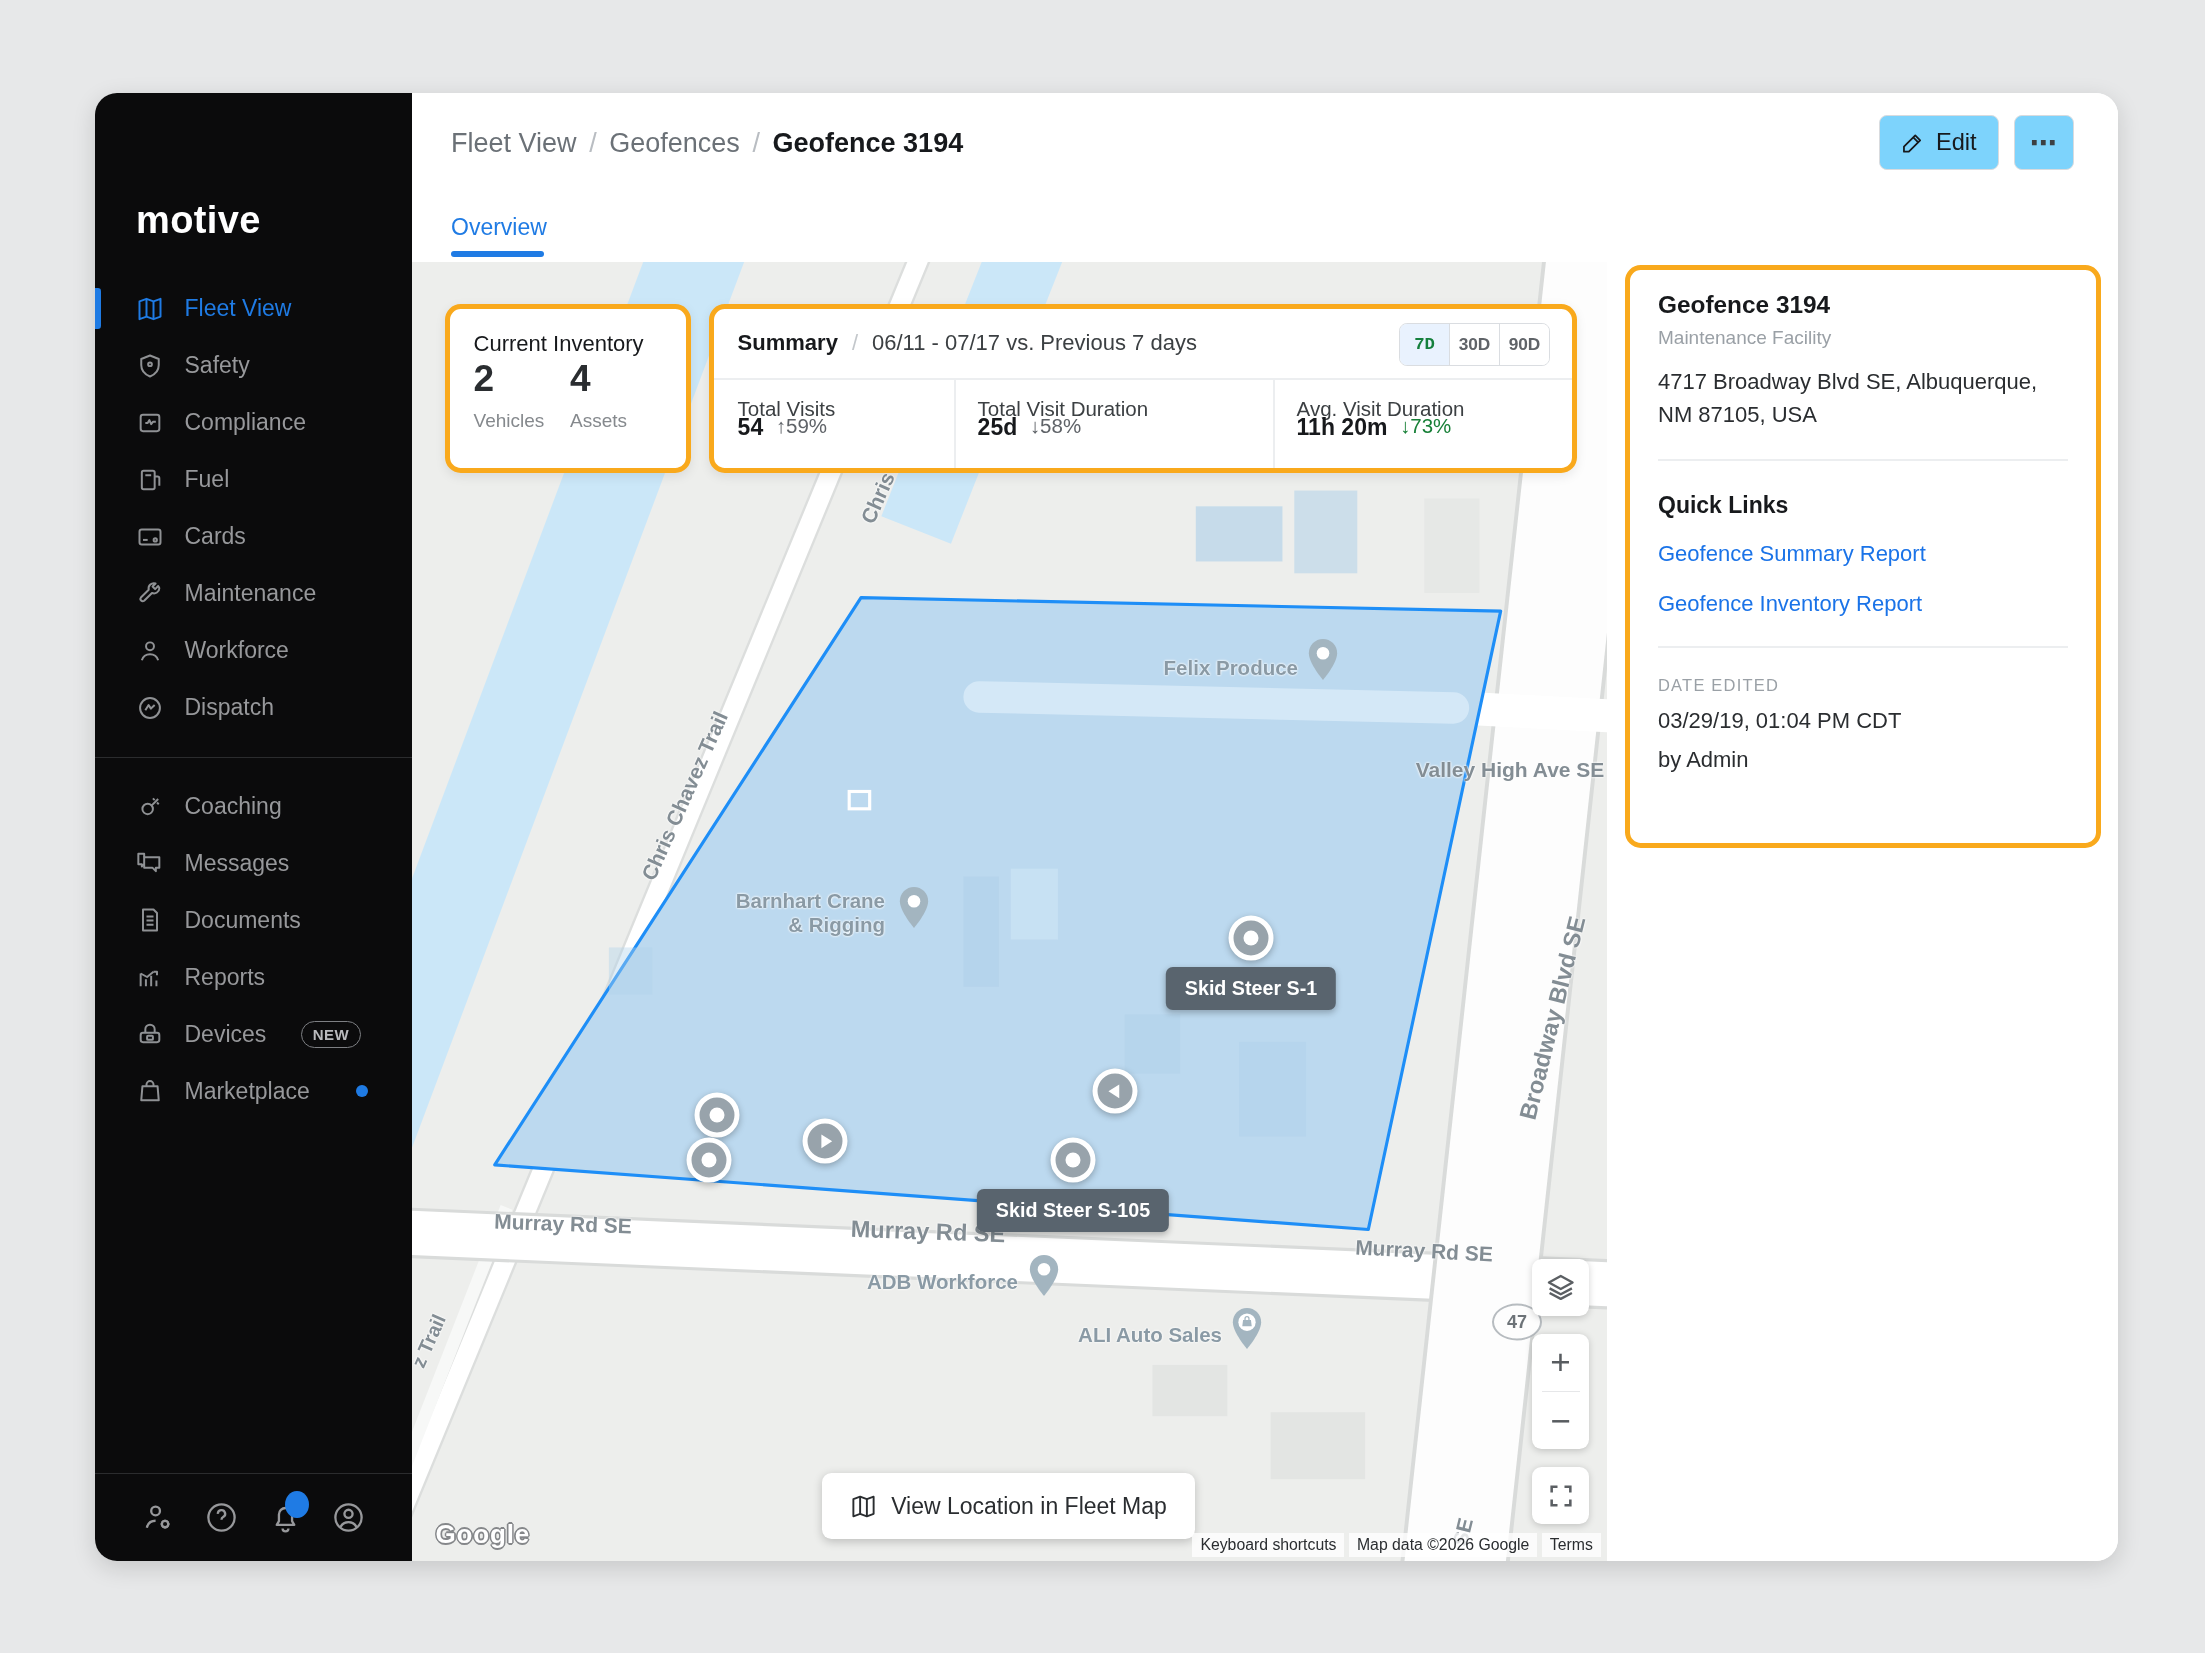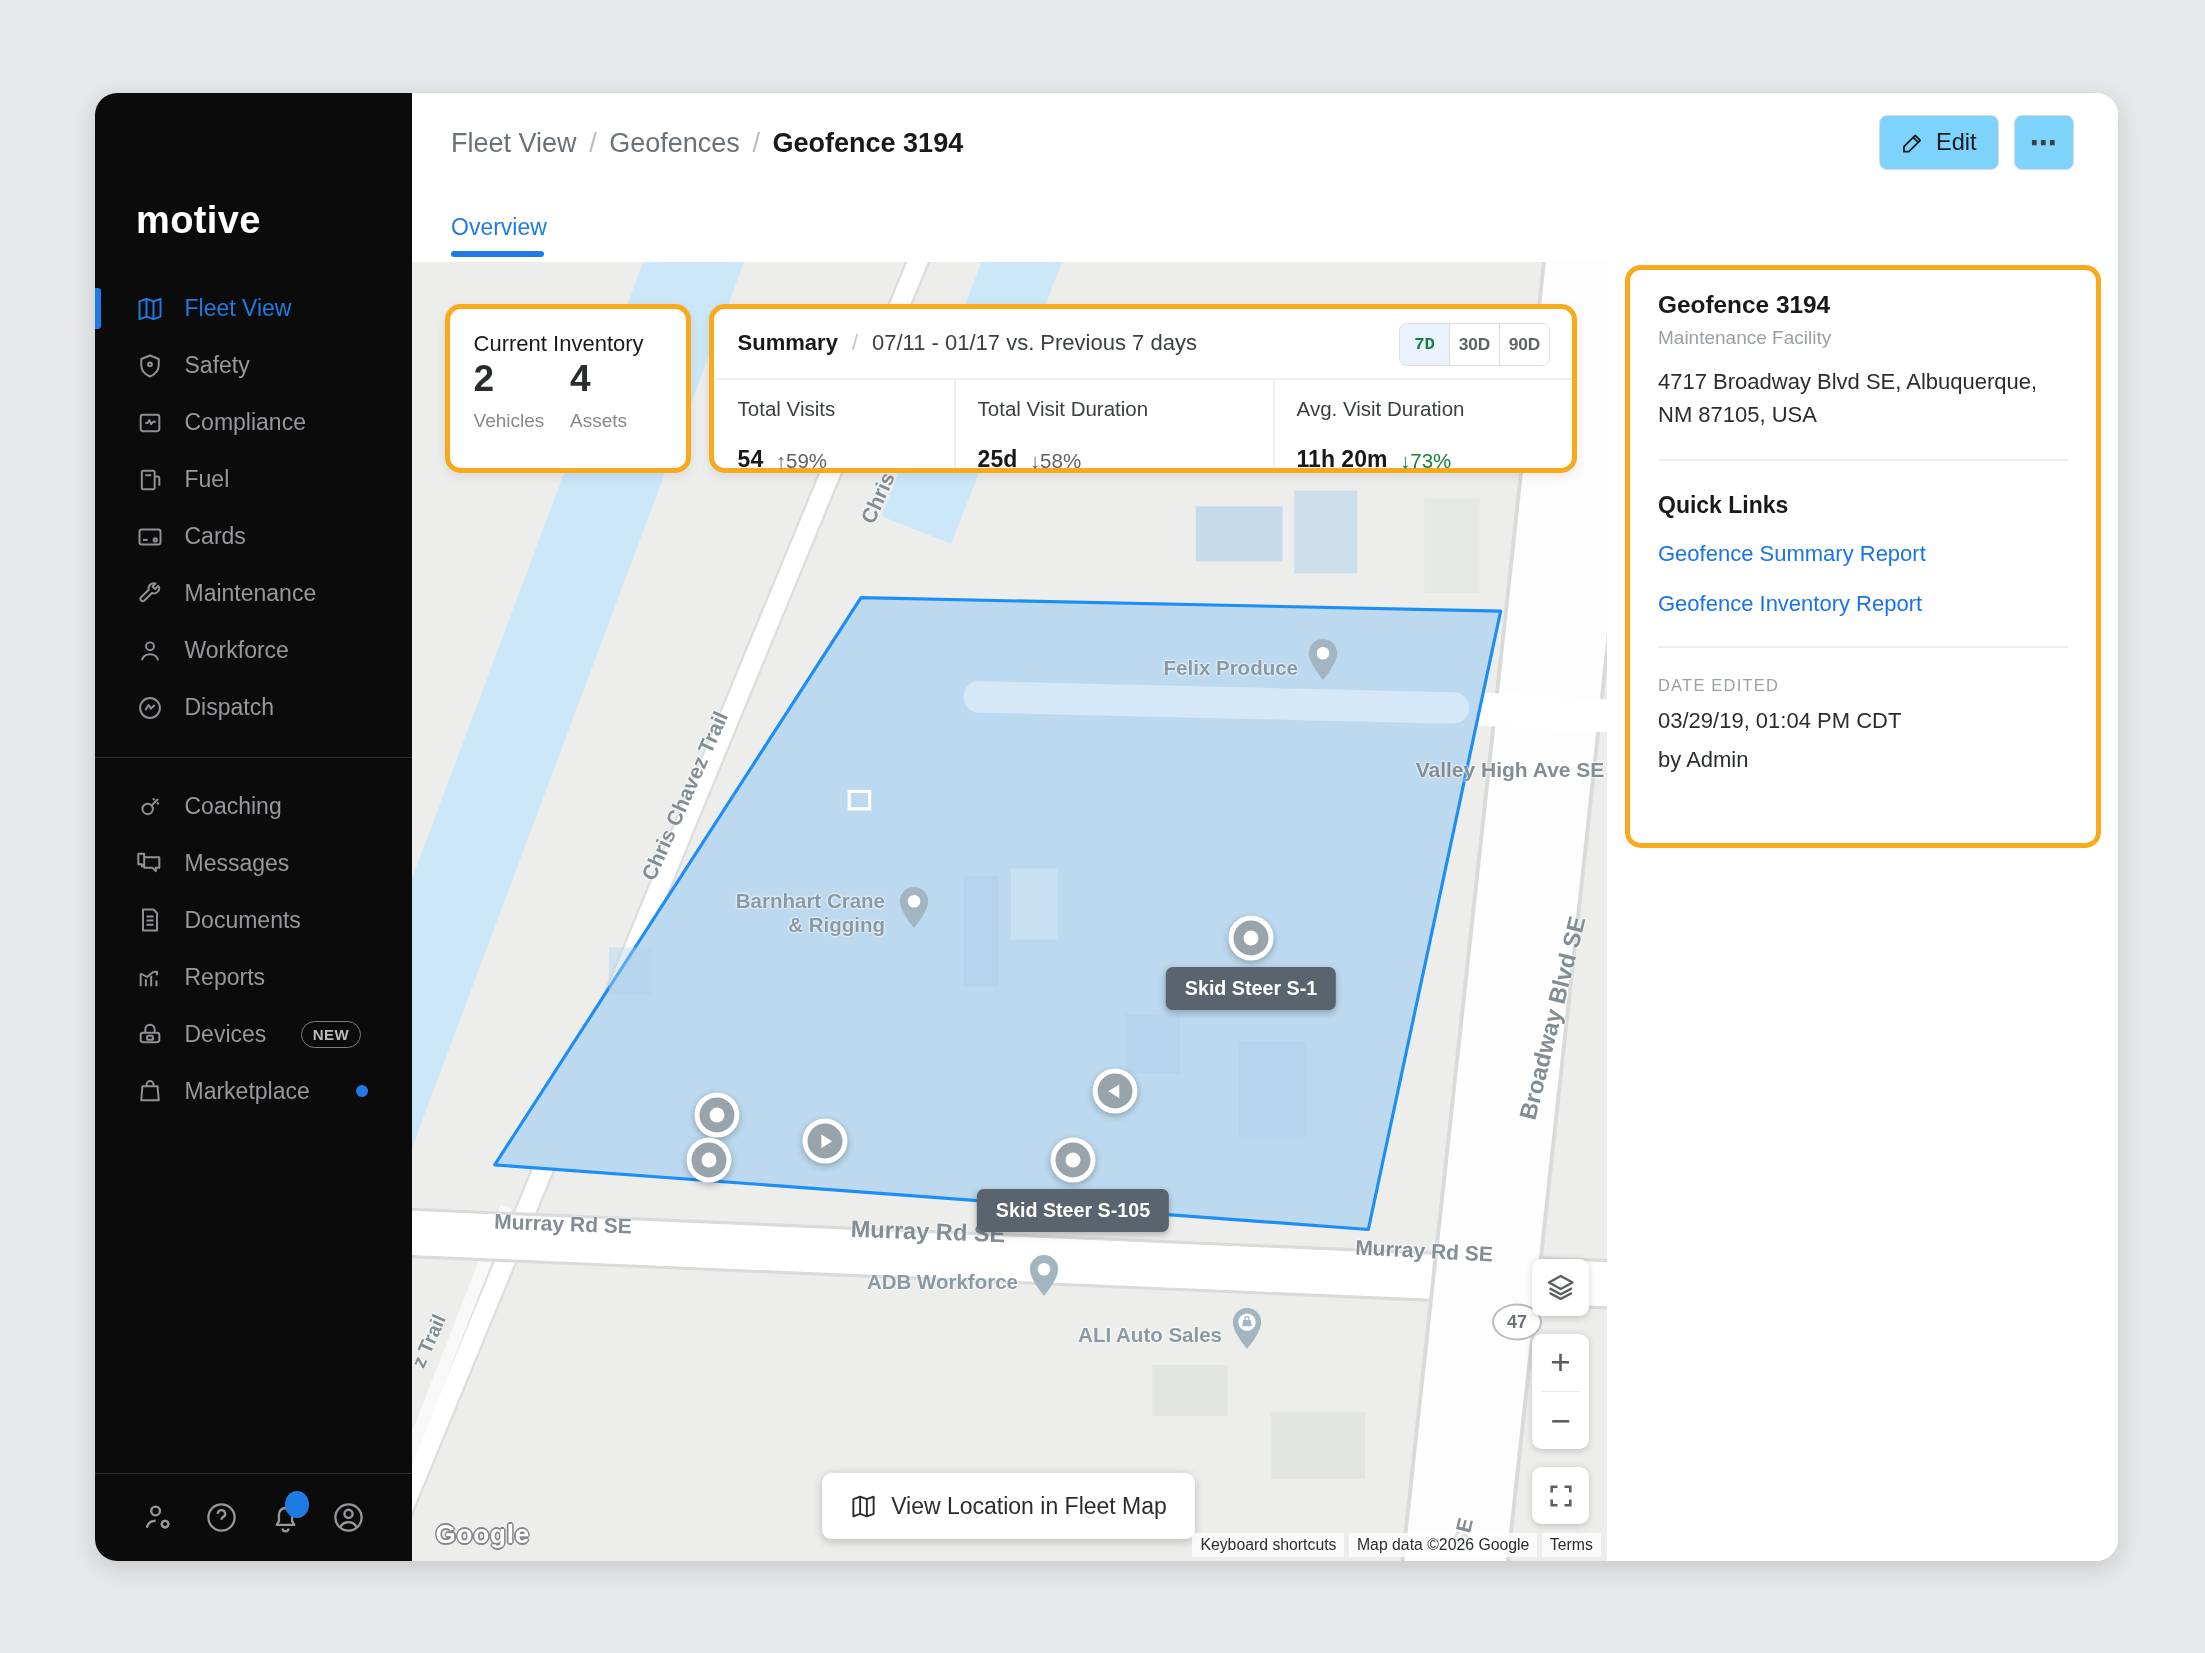--- a/index.html
+++ b/index.html
@@ -86,21 +86,21 @@
   .sum-title-row{position:absolute;left:23.6px;top:20.5px;display:flex;align-items:center;gap:14px;font-size:22px;color:#3c4043;}
   .sum-title{font-weight:700;color:#17191c;}
   .sum-sep{color:#c3c7cb;}
   .seg{position:absolute;right:22px;top:14px;display:flex;border:1.6px solid #dadde1;border-radius:7.9px;overflow:hidden;height:41px;}
   .seg .s{width:49px;display:flex;align-items:center;justify-content:center;font-size:17.3px;font-weight:600;color:#5f6368;background:#fff;cursor:pointer;border-left:1.6px solid #dadde1;}
   .seg .s:first-child{border-left:none;}
   .seg .s.on{background:#e9f2fe;color:#15803d;font-family:Liberation Mono, monospace;}
   .sum-div{position:absolute;left:0;right:0;top:69px;height:1.6px;background:#eceef0;}
   .stat{position:absolute;top:71px;bottom:0;}
   .stat .lab{position:absolute;left:23.6px;top:17.3px;font-size:20.5px;color:#3c4043;white-space:nowrap;}
-  .stat .valrow{position:absolute;left:23.6px;top:66px;display:flex;align-items:flex-end;gap:12.6px;white-space:nowrap;}
+  .stat .valrow{position:absolute;left:23.6px;top:34px;display:flex;align-items:flex-start;gap:12.6px;white-space:nowrap;}
   .stat .val{font-size:23px;font-weight:700;color:#17191c;}
   .stat .chg{font-size:20.5px;color:#5f6368;}
   .stat .chg.pos{color:#188038;}
   .stat-div{position:absolute;top:71px;bottom:0;width:1.6px;background:#eceef0;}
   
   .info-card{position:absolute;left:1530px;top:172px;width:476px;height:583px;background:#fff;
              border:5.5px solid #f9a91c;border-radius:15.8px;box-sizing:border-box;}
   .info-card .name{position:absolute;left:28px;top:20.5px;font-size:24.4px;font-weight:700;color:#17191c;}
   .info-card .sub{position:absolute;left:28px;top:57px;font-size:19px;color:#9aa0a6;}
   .info-card .addr{position:absolute;left:28px;top:95px;font-size:22px;color:#2a2d30;line-height:33px;}
@@ -421,21 +421,21 @@
       <div class="inv-val" style="left:23.6px;">2</div>
       <div class="inv-lab" style="left:23.6px;">Vehicles</div>
       <div class="inv-val" style="left:120px;">4</div>
       <div class="inv-lab" style="left:120px;">Assets</div>
     </div>
 
     <div class="ocard sum-card">
       <div class="sum-title-row">
         <span class="sum-title">Summary</span>
         <span class="sum-sep">/</span>
-        <span>07/11 - 01/17 vs. Previous 7 days</span>
+        <span>06/11 - 07/17 vs. Previous 7 days</span>
       </div>
       <div class="seg">
         <div class="s on">7D</div>
         <div class="s">30D</div>
         <div class="s">90D</div>
       </div>
       <div class="sum-div"></div>
 
       <div class="stat" style="left:0;width:240px;">
         <div class="lab">Total Visits</div>

